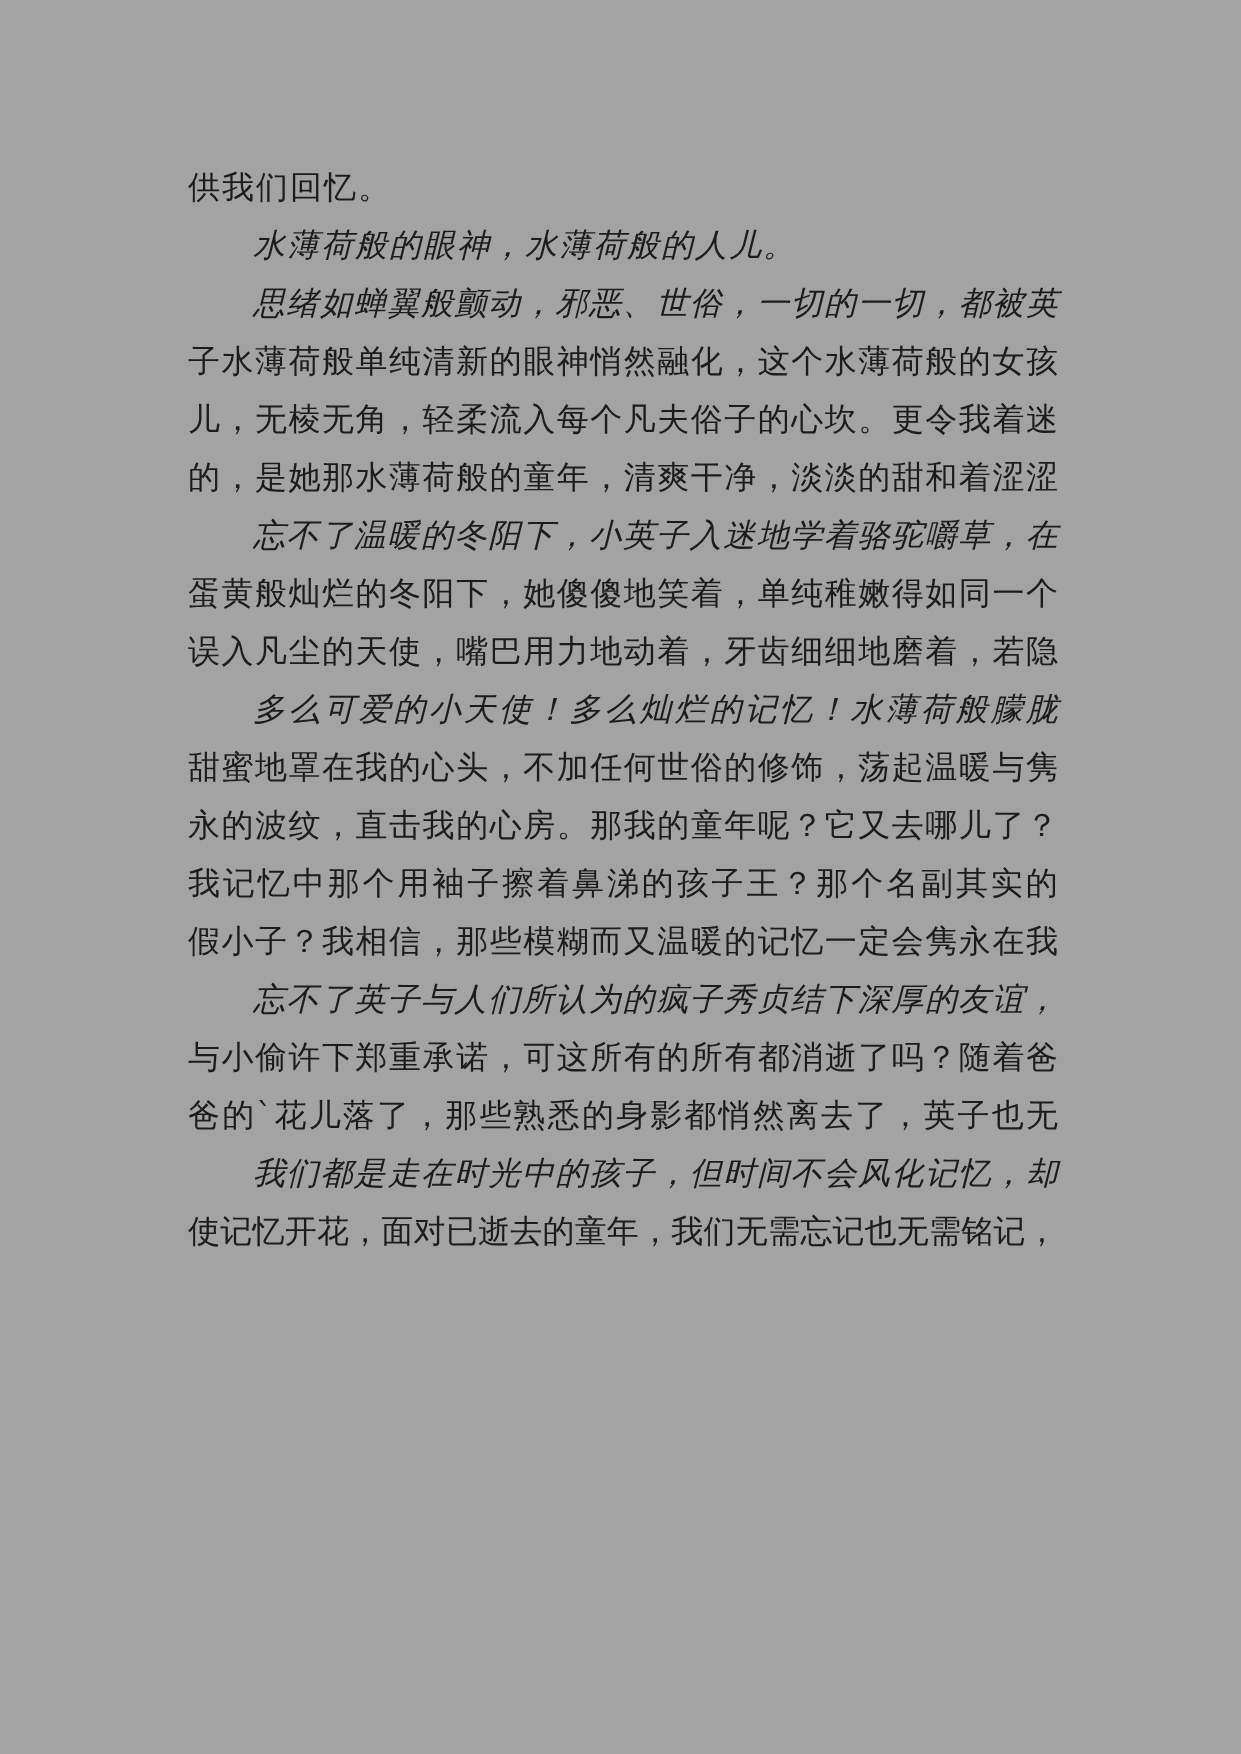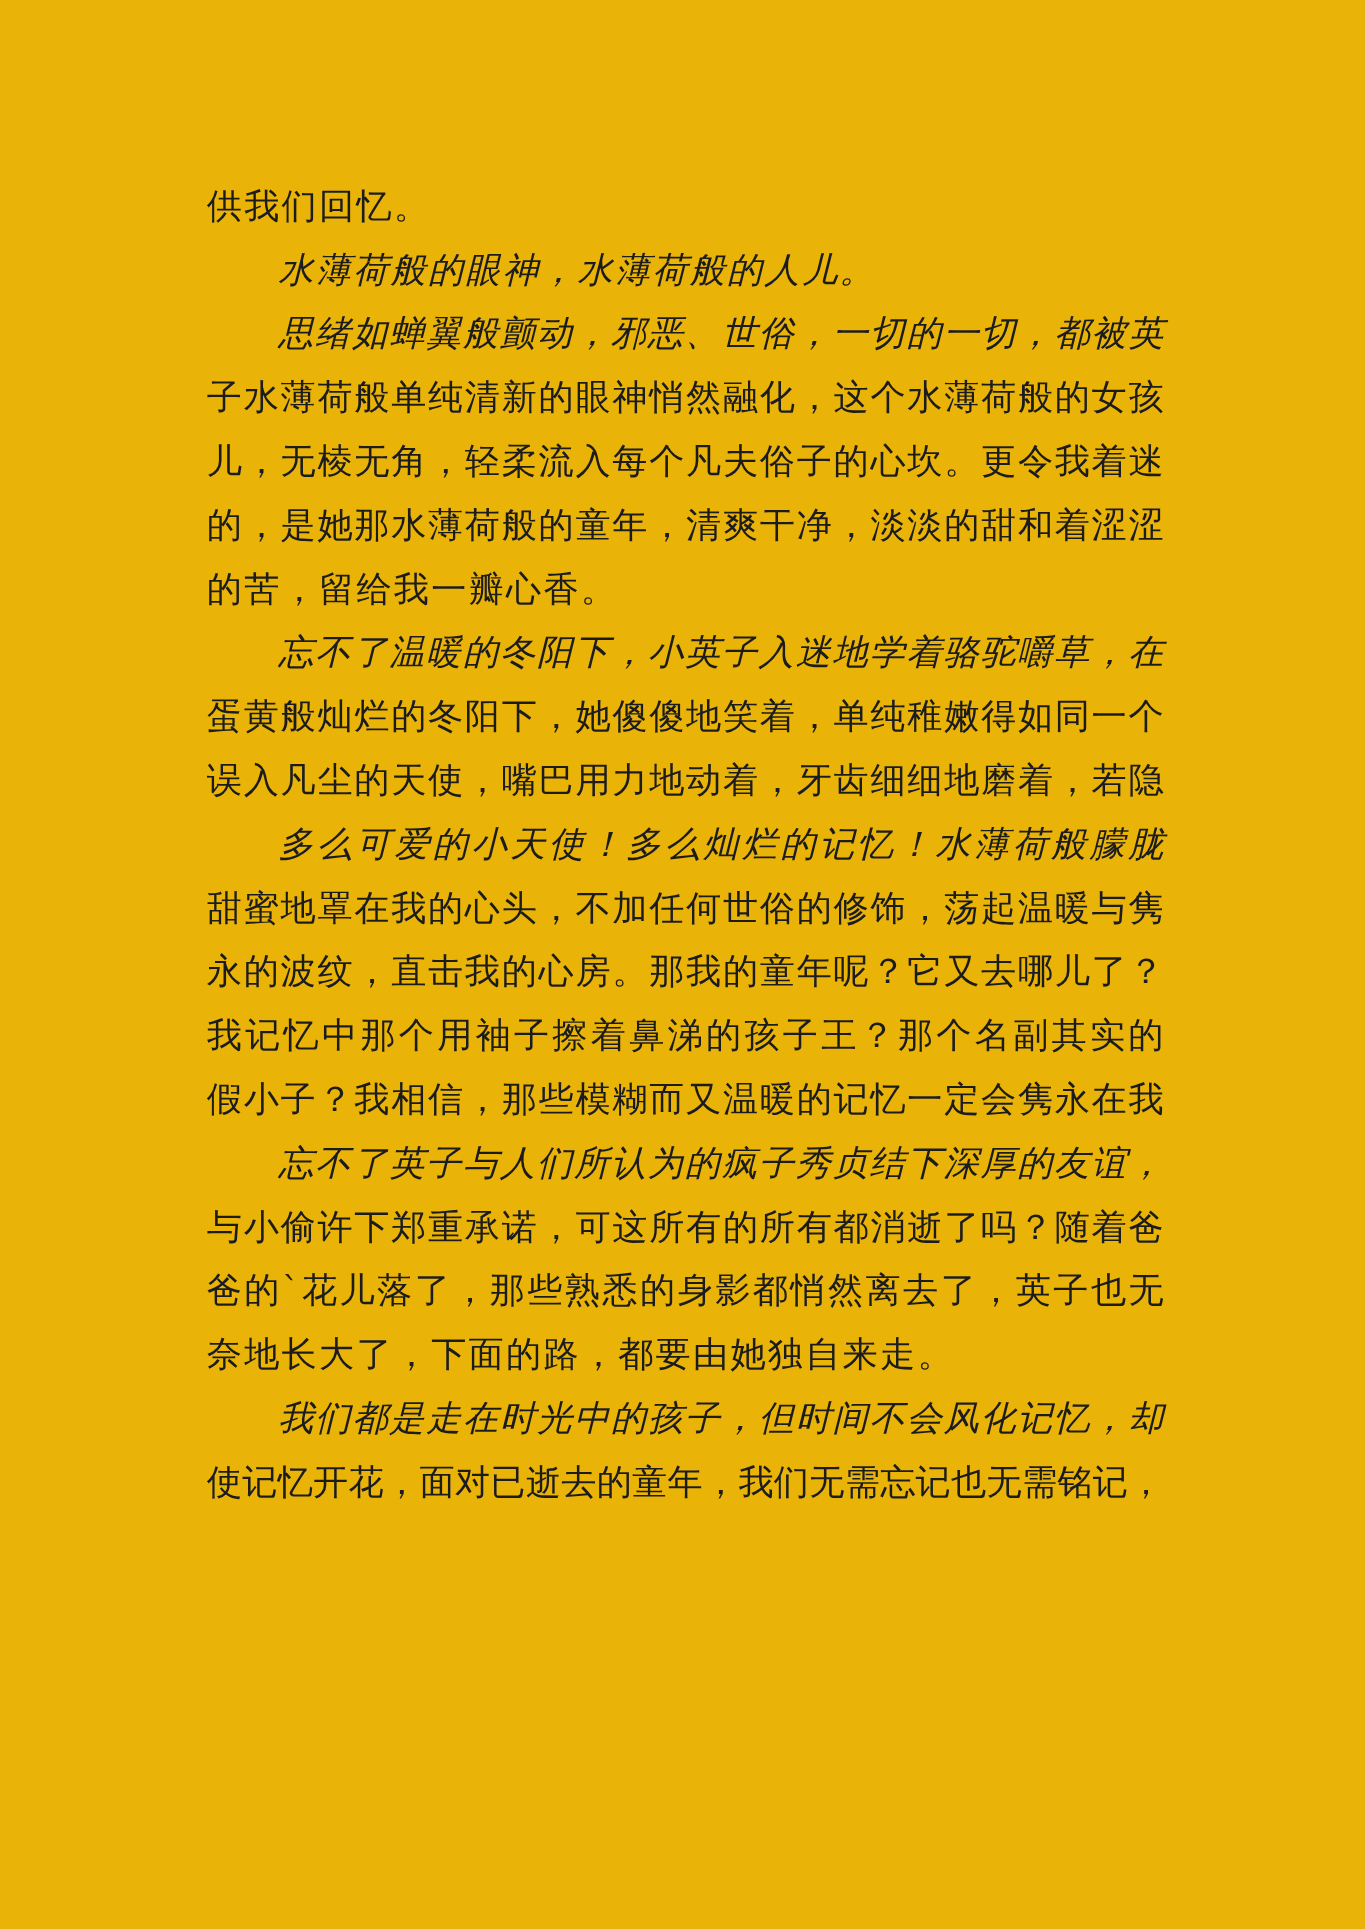--- a/index.html
+++ b/index.html
@@ -44,21 +44,21 @@
     letter-spacing: 0;
   }
   .line.indent {
     padding-left: 65px;
     font-style: italic;
   }
 </style>
 </head>
 <body>
 
-<div class="doc-page" style="background: #eab308;">
+<div class="doc-page" style="background: #a3a3a3;">
   <div class="doc-text" style="color: rgb(28, 28, 28);">
       <div class="line">供我们回忆。</div>
       <div class="line indent">水薄荷般的眼神，水薄荷般的人儿。</div>
       <div class="line stretch indent">
         <span>思</span>
         <span>绪</span>
         <span>如</span>
         <span>蝉</span>
         <span>翼</span>
         <span>般</span>
@@ -158,21 +158,20 @@
         <span>，</span>
         <span>淡</span>
         <span>淡</span>
         <span>的</span>
         <span>甜</span>
         <span>和</span>
         <span>着</span>
         <span>涩</span>
         <span>涩</span>
       </div>
-      <div class="line">的苦，留给我一瓣心香。</div>
       <div class="line stretch indent">
         <span>忘</span>
         <span>不</span>
         <span>了</span>
         <span>温</span>
         <span>暖</span>
         <span>的</span>
         <span>冬</span>
         <span>阳</span>
         <span>下</span>
@@ -459,21 +458,20 @@
         <span>然</span>
         <span>离</span>
         <span>去</span>
         <span>了</span>
         <span>，</span>
         <span>英</span>
         <span>子</span>
         <span>也</span>
         <span>无</span>
       </div>
-      <div class="line">奈地长大了，下面的路，都要由她独自来走。</div>
       <div class="line stretch indent">
         <span>我</span>
         <span>们</span>
         <span>都</span>
         <span>是</span>
         <span>走</span>
         <span>在</span>
         <span>时</span>
         <span>光</span>
         <span>中</span>

